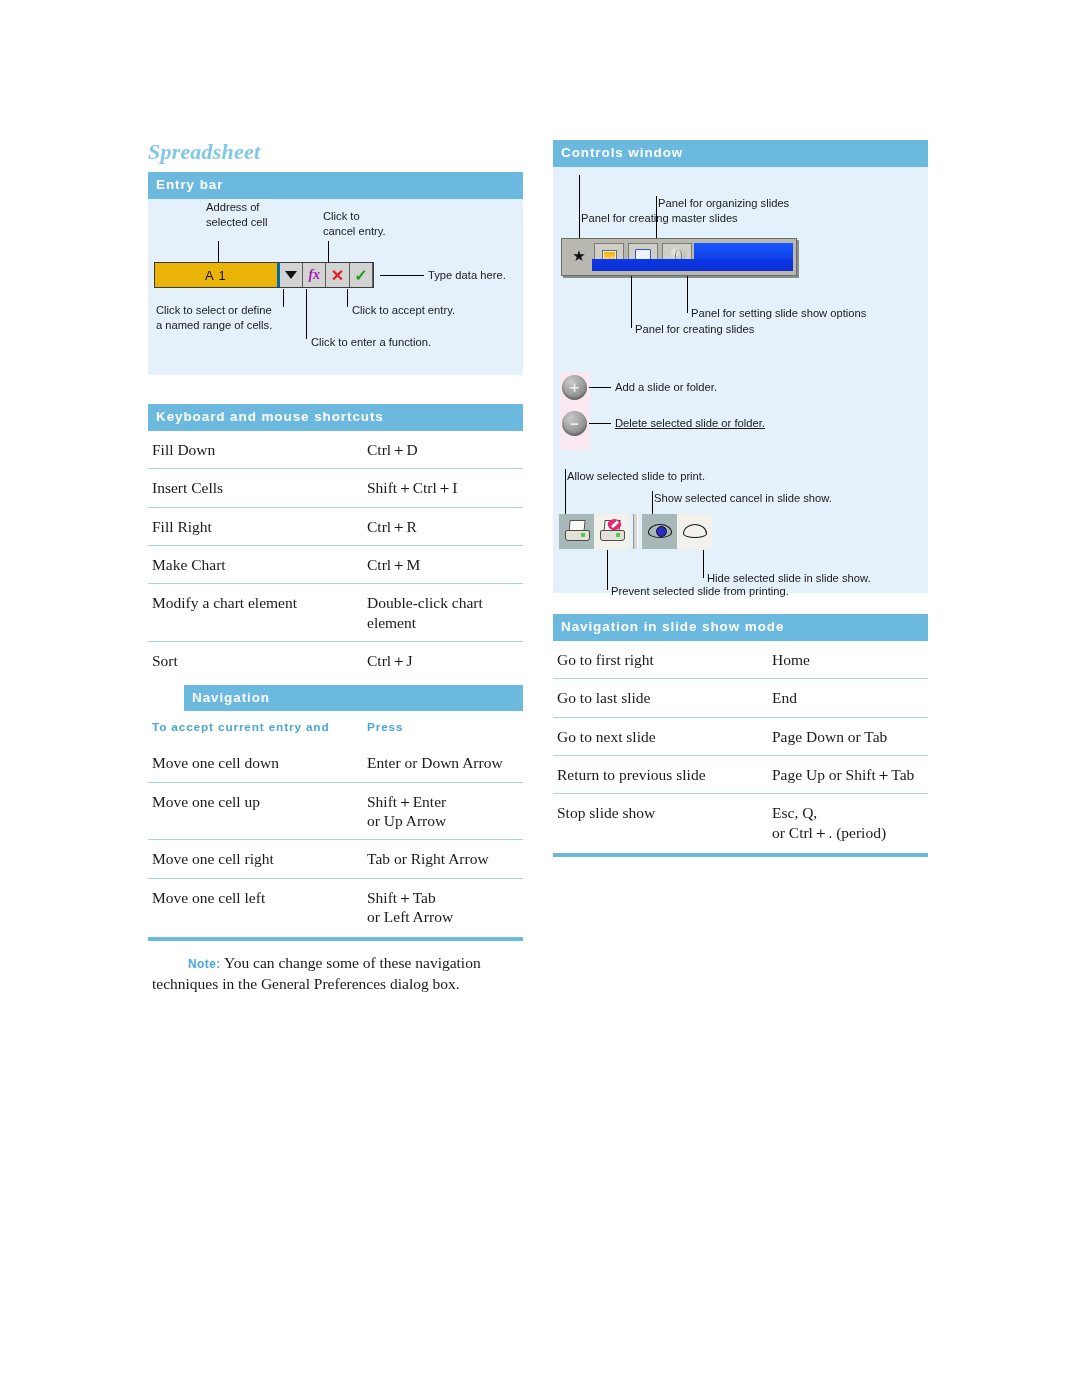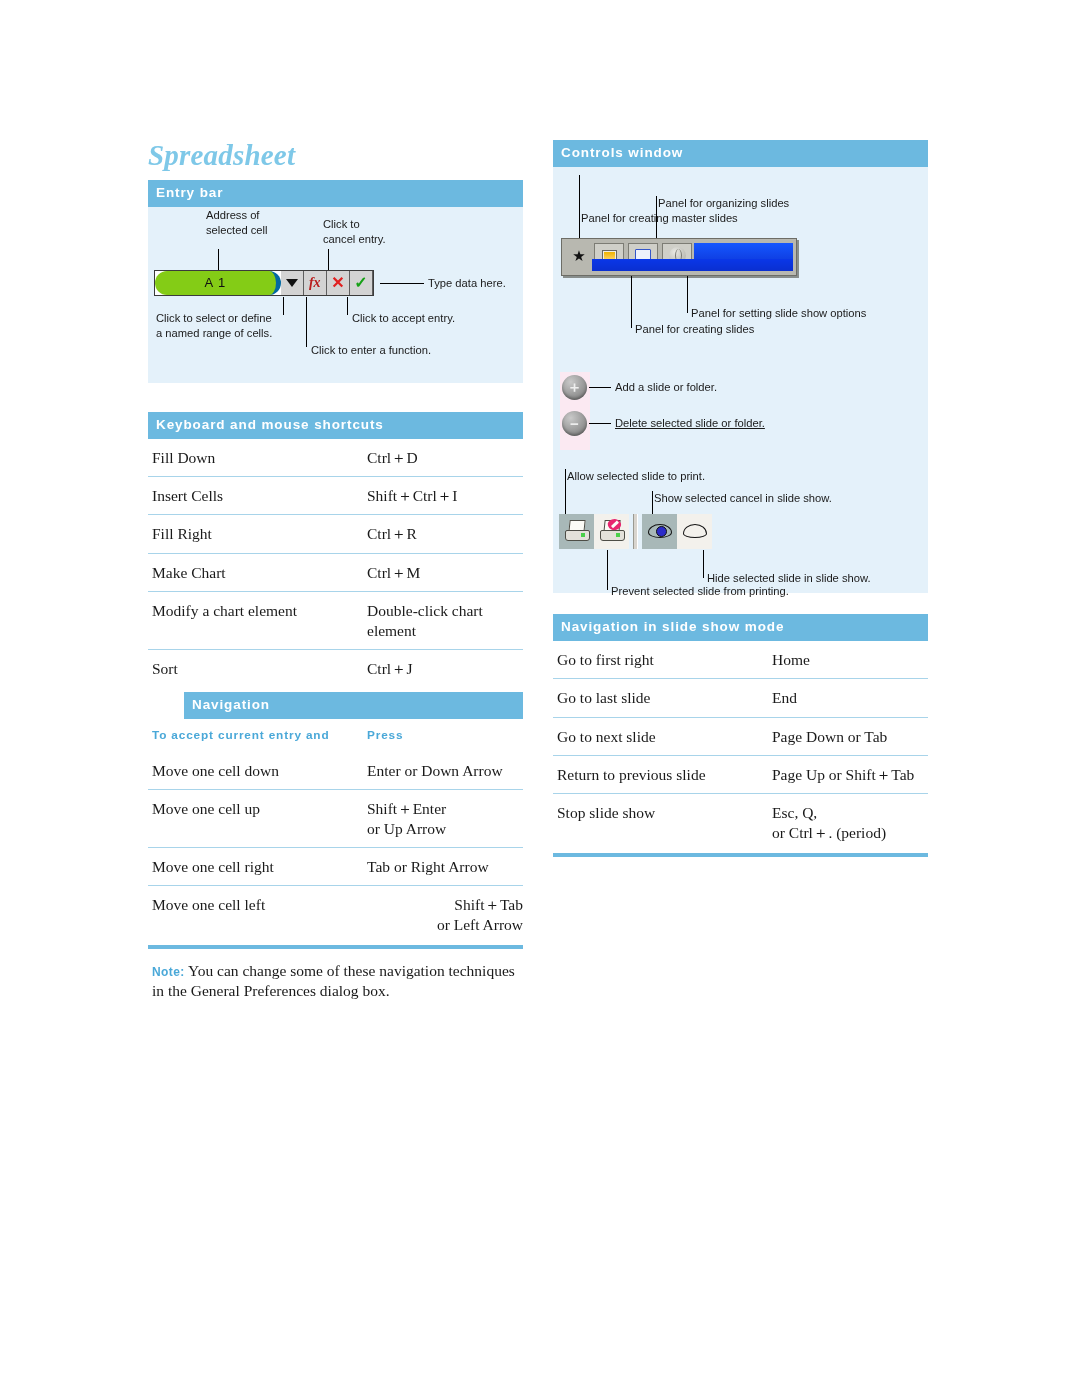--- a/index.html
+++ b/index.html
@@ -14,21 +14,21 @@
 
   
   .col{position:absolute;width:375px;}
   .col-left{left:148px;top:140px;}
   .col-right{left:553px;top:140px;}
 
   
   .sec-title{
     font-family:"Liberation Serif", serif;
     font-style:italic;
-    font-size:29px;
+    font-size:22px;
     color:#7ec8e8;
     letter-spacing:.2px;
     margin:0 0 8px 0;
     line-height:1.1;
     white-space:nowrap;
   }
 
   
   .bar{
     background:#6cb9e0;
@@ -66,36 +66,35 @@
     position:absolute;
     display:flex;
     align-items:stretch;
     border:1.5px solid #3b3b3b;
     background:#ffffff;
     box-sizing:border-box;
     height:26px;
   }
   .eb-addr{
     width:131px;
-    background:#84cc16;
+    background:#eab308;
     display:flex;align-items:center;justify-content:center;
     font-family:"Liberation Sans", sans-serif;
     font-size:13px;color:#111;letter-spacing:1px;
-    border-right:5px solid #0369a1;
-    border-radius:12px;
+    border-right:3px solid #0369a1;
   }
   .eb-btn{
     width:24px;
     background:#d3d3d3;
     border-right:1px solid #5e5e5e;
     display:flex;align-items:center;justify-content:center;
     font-family:"Liberation Sans", sans-serif;
     font-size:13px;
   }
-  .eb-btn.fxb{font-family:"Liberation Serif",serif;font-style:italic;font-weight:bold;font-size:14px;color:#b91c1c;}
+  .eb-btn.fxb{font-family:"Liberation Serif",serif;font-style:italic;font-weight:bold;font-size:14px;color:#a21caf;}
   .eb-btn.xb{color:#e02020;font-weight:bold;font-size:16px;}
   .eb-btn.vb{color:#17a117;font-weight:bold;font-size:16px;}
   .eb-field{flex:1;background:#ffffff;}
   .tri{width:0;height:0;border-left:6px solid transparent;border-right:6px solid transparent;border-top:8px solid #111;}
 
   
   .ctlwin{
     position:absolute;
     width:236px;height:38px;
     background:#b8b8b0;
@@ -185,21 +184,21 @@
 
   
   .note{
     font-family:"Liberation Serif", serif;
     font-size:15.5px;color:#1a1a1a;line-height:1.3;
     margin-top:12px;padding-left:4px;
     width:372px;
   }
   .note b{
     font-family:"Liberation Sans", sans-serif;
-    font-weight:bold;font-size:12px;color:#4aa8d8;letter-spacing:.4px;
+    font-weight:bold;font-size:12px;color:#4aa8d8;letter-spacing:.4px;margin-left:36px;
   }
 </style>
 </head>
 <body>
 
 <div class="page">
 
   <div class="col col-left">
 
     <h1 class="sec-title">Spreadsheet</h1>
@@ -288,21 +287,21 @@
             <td class="col1">Move one cell up</td>
             <td class="c2" style="white-space:pre-line;">Shift＋Enter
 or Up Arrow</td>
           </tr>
         <tr class="rowline">
             <td class="col1">Move one cell right</td>
             <td class="c2">Tab or Right Arrow</td>
           </tr>
         <tr class="rowline">
             <td class="col1">Move one cell left</td>
-            <td class="c2" style="white-space:pre-line;text-align:right;">Shift＋Tab
+            <td class="c2" style="white-space:pre-line;">Shift＋Tab
 or Left Arrow</td>
           </tr>
       </tbody>
     </table>
     <div class="endrule"></div>
 
     <div class="note">
       <b>Note:</b>
       <span>You can change some of these navigation techniques in the General Preferences dialog box.</span>
     </div>

